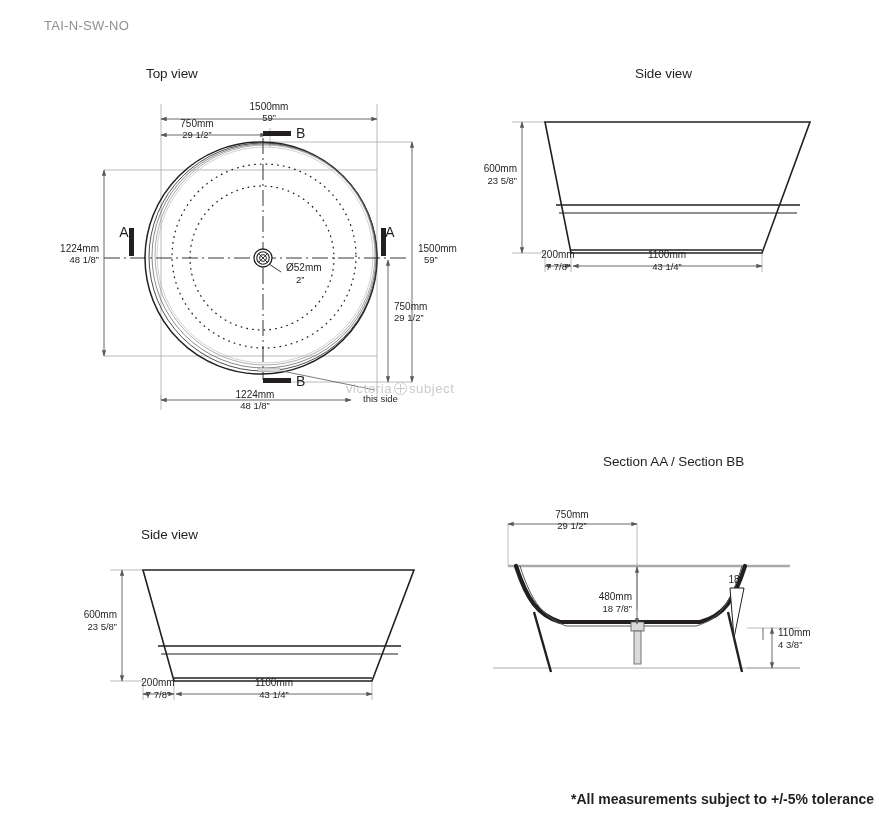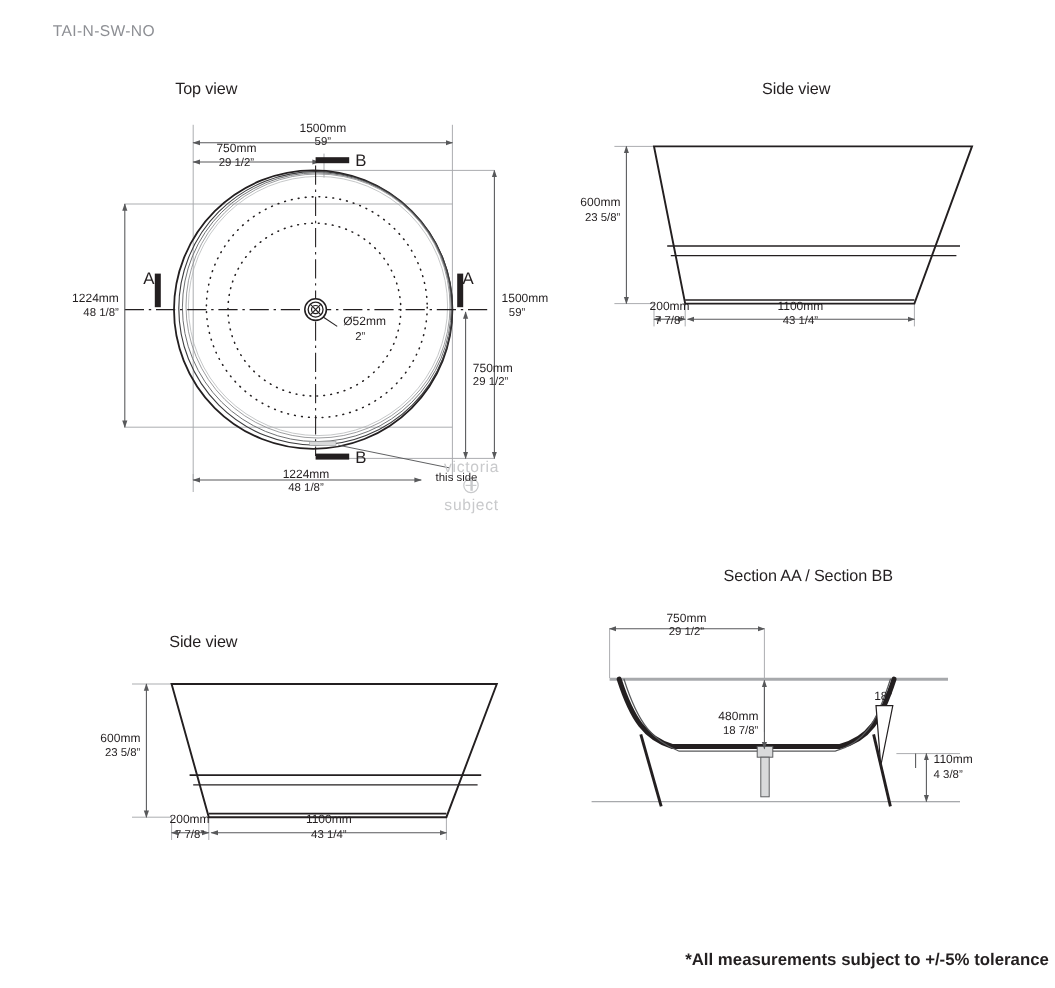--- a/index.html
+++ b/index.html
@@ -27,21 +27,21 @@
     position: absolute;
     font-size: 13.5px;
     font-weight: normal;
     color: #231f20;
     letter-spacing: -0.1px;
     white-space: nowrap;
   }
   .title-top   { left: 146px; top: 66px; }
   .title-front { left: 635px; top: 66px; }
   .title-side  { left: 141px; top: 527px; }
-  .title-sec   { left: 603px; top: 454px; margin-top: 18px; }
+  .title-sec   { left: 603px; top: 454px; }
 
   .svgwrap { position: absolute; left: 0; top: 0; }
 
   .notes {
     position: absolute;
     left: 571px; top: 793px;
     font-size: 14px;
     font-weight: bold;
     color: #231f20;
     line-height: 13px;
@@ -53,29 +53,28 @@
     fill: #231f20;
   }
   .dimtext.big { font-size: 10px; }
   .marker-letter {
     font-family: "Liberation Sans", sans-serif;
     font-size: 14px;
     fill: #231f20;
   }
   .wm {
     position: absolute;
-    left: 370px; top: 381px;
+    left: 346px; top: 381px;
     font-size: 13px;
     color: #c9cacc;
     letter-spacing: 0.6px;
     white-space: nowrap;
     display: flex;
     align-items: center;
     gap: 2px;
-    flex-direction: column;
   }
   .wm-mark {
     display: inline-block;
     width: 13px; height: 13px;
     border: 1.2px solid #c9cacc;
     border-radius: 50%;
     position: relative;
   }
   .wm-mark::before, .wm-mark::after {
     content: ""; position: absolute; background: #c9cacc;

